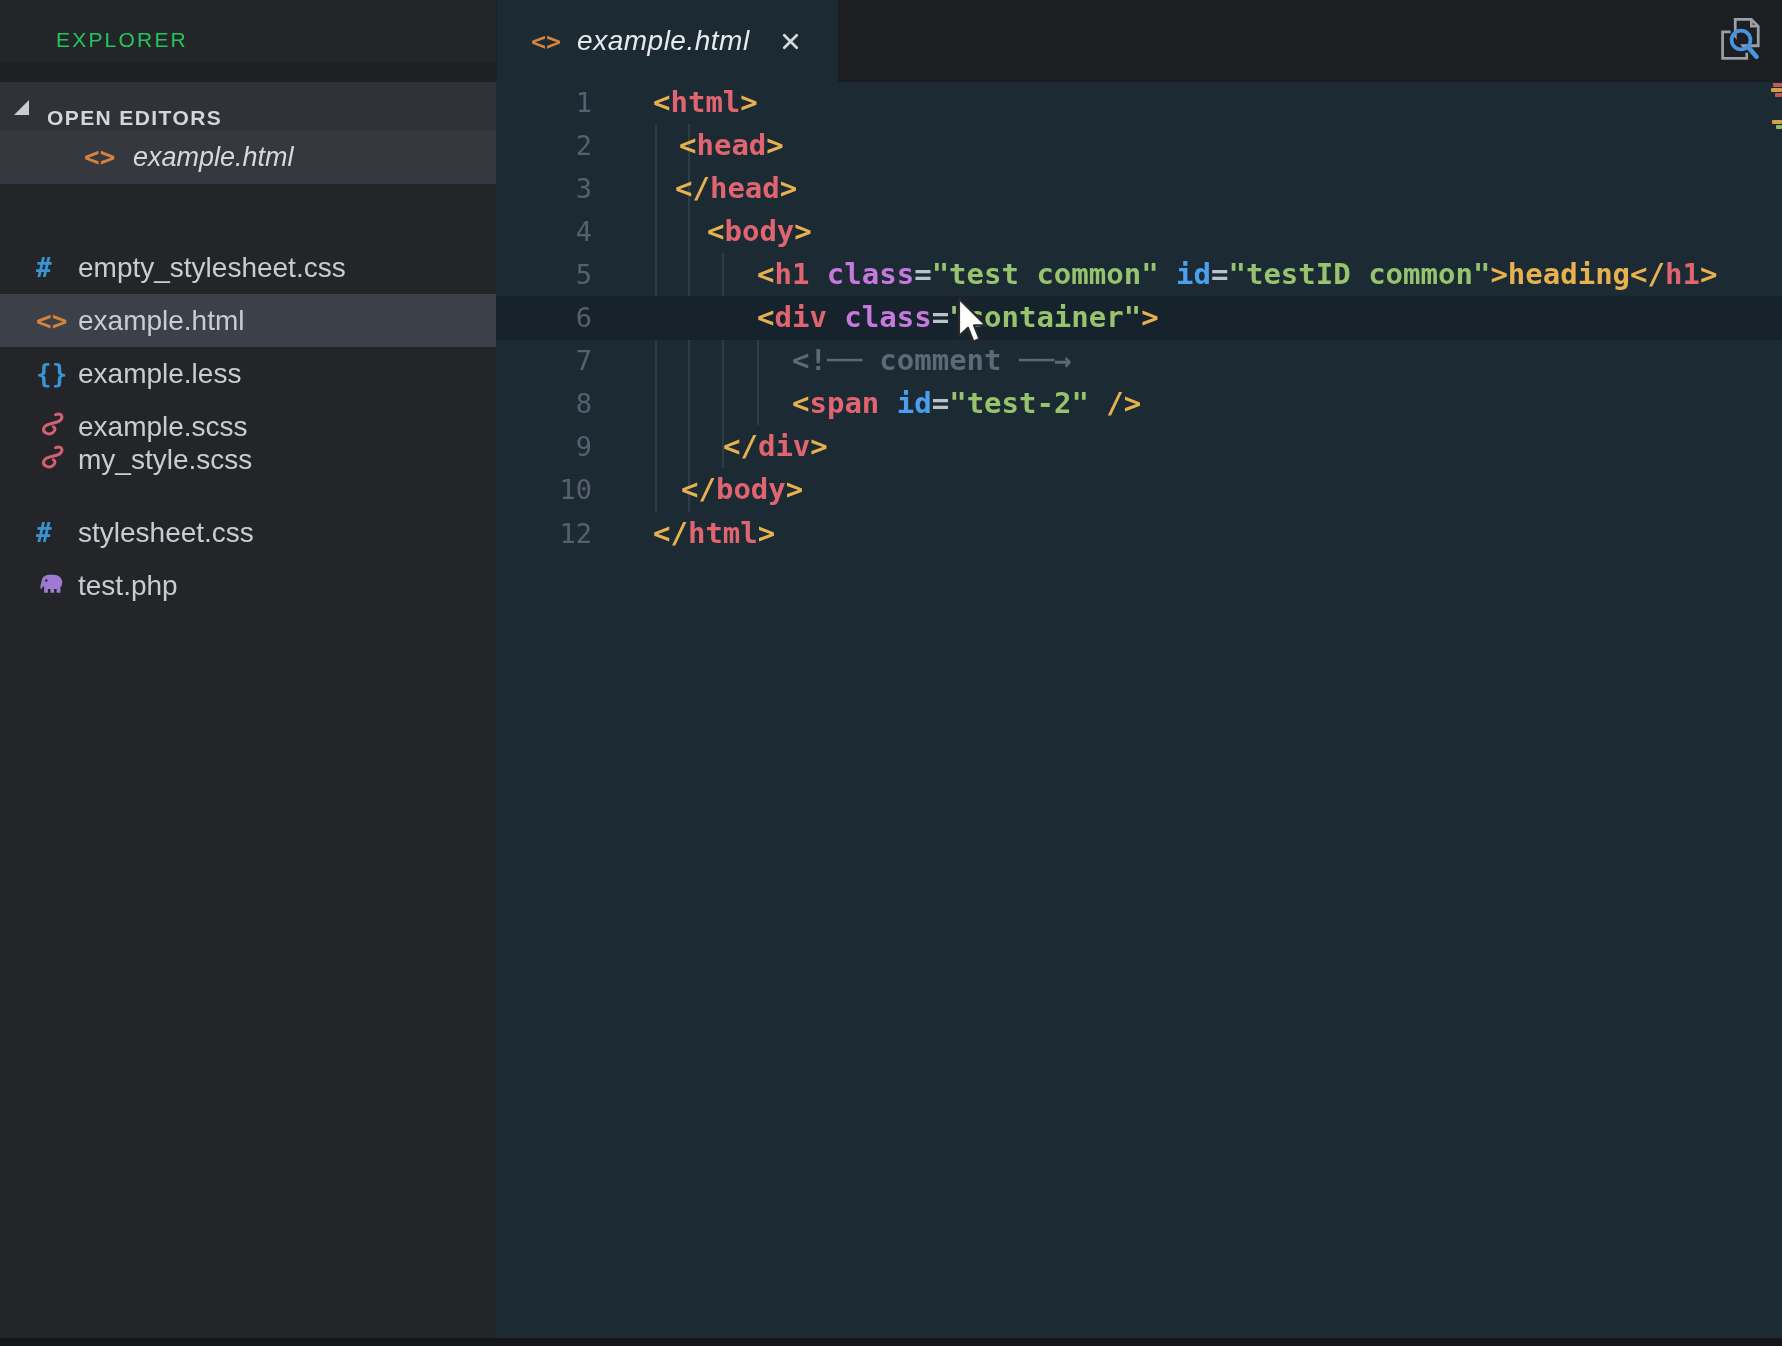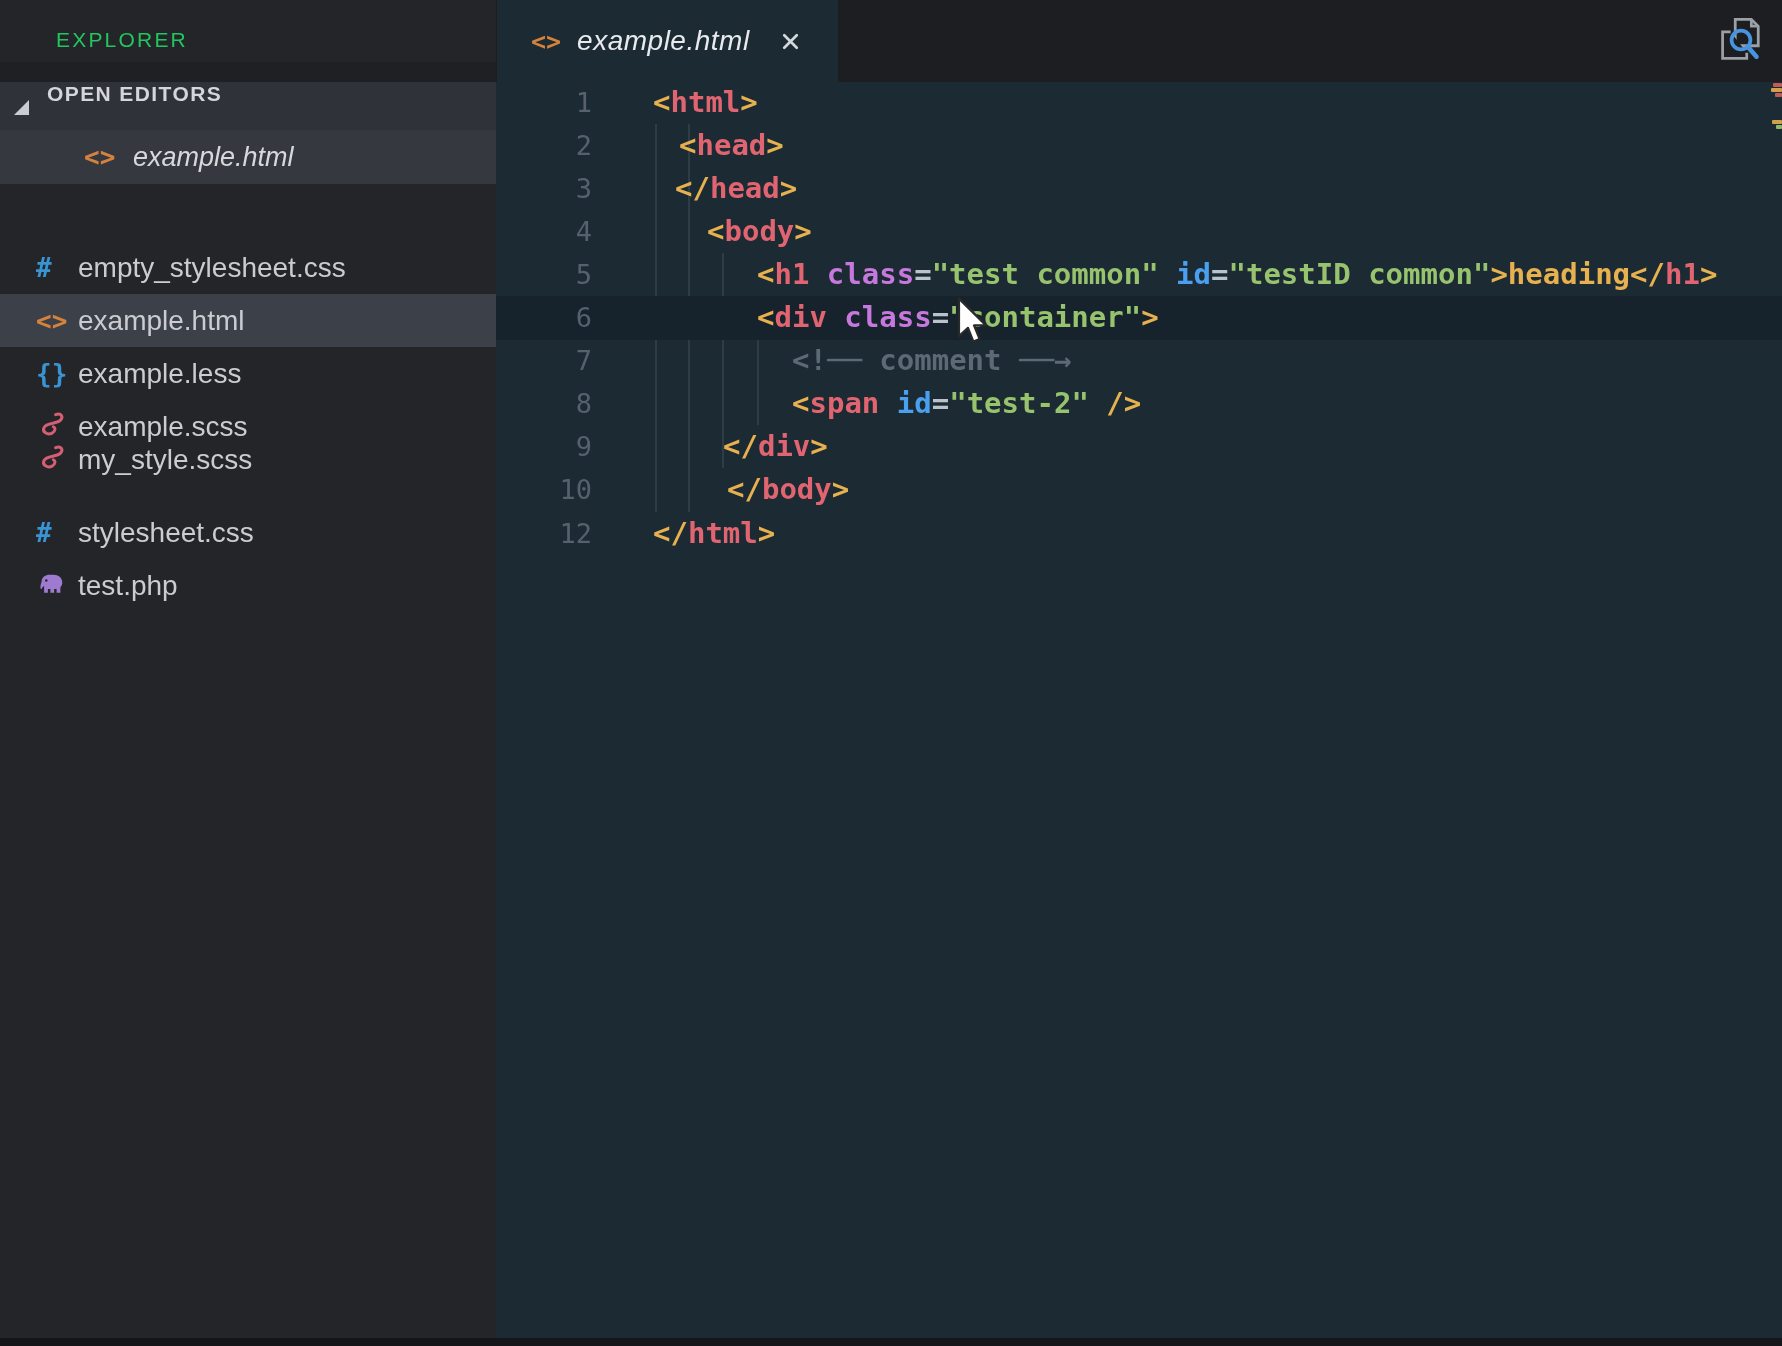--- a/index.html
+++ b/index.html
@@ -13,21 +13,21 @@
   html,body{width:1782px;height:1346px;overflow:hidden;background:var(--editor-bg);
     font-family:"Liberation Sans",sans-serif;}
   #stage{position:absolute;left:0;top:0;width:1782px;height:1346px;}
 
   
   .sidebar{position:absolute;left:0;top:0;width:496px;height:1346px;background:var(--sidebar-bg);}
   .explorer-title{position:absolute;left:56px;top:28px;font-size:21px;letter-spacing:2.2px;
     color:#22c55e;}
   .sidebar-gap{position:absolute;left:0;top:62px;width:100%;height:20px;background:#1e2024;}
   .section-header{position:absolute;left:0;width:100%;background:var(--header-bg);
-    display:flex;align-items:flex-start;}
+    display:flex;align-items:flex-end;}
   .section-header .label{font-size:21px;font-weight:bold;letter-spacing:1.4px;color:#d3d6db;
     margin-left:47px;}
   .twisty{position:absolute;left:14px;width:0;height:0;
     border-left:15px solid transparent;border-bottom:15px solid #c9cdd3;}
   .hdr-open{top:82px;height:48px;}
   .hdr-files{top:190px;height:43px;}
   .side-row{position:absolute;left:0;width:100%;display:flex;align-items:center;}
   .side-row .glyph{position:absolute;font-family:"DejaVu Sans Mono",monospace;font-weight:bold;
     font-size:26px;line-height:1;}
   .side-row .svgicon{position:absolute;}
@@ -187,21 +187,21 @@
         <div class="code-row" style="top: 300px;">
           <span class="ln">8</span>
           <span class="code" style="margin-left: 139px;"><span class="tk-p">&lt;</span><span class="tk-tag">span</span><span class="tk-plain"> </span><span class="tk-attr2">id</span><span class="tk-eq">=</span><span class="tk-str">"test-2"</span><span class="tk-plain"> </span><span class="tk-p">/&gt;</span></span>
         </div>
         <div class="code-row" style="top: 343px;">
           <span class="ln">9</span>
           <span class="code" style="margin-left: 70px;"><span class="tk-p">&lt;/</span><span class="tk-tag">div</span><span class="tk-p">&gt;</span></span>
         </div>
         <div class="code-row" style="top: 386px;">
           <span class="ln">10</span>
-          <span class="code" style="margin-left: 74px;"><span class="tk-p">&lt;/</span><span class="tk-tag">body</span><span class="tk-p">&gt;</span></span>
+          <span class="code" style="margin-left: 28px;"><span class="tk-p">&lt;/</span><span class="tk-tag">body</span><span class="tk-p">&gt;</span></span>
         </div>
         <div class="code-row" style="top: 430px;">
           <span class="ln">12</span>
           <span class="code" style="margin-left: 0px;"><span class="tk-p">&lt;/</span><span class="tk-tag">html</span><span class="tk-p">&gt;</span></span>
         </div>
       </div>
     <div id="minimap">
         <div class="mini-mark" style="right: 0px; top: 1px; width: 9px; background: rgb(194, 90, 90);"></div>
         <div class="mini-mark" style="right: 0px; top: 6px; width: 11px; background: rgb(208, 160, 74);"></div>
         <div class="mini-mark" style="right: 0px; top: 11px; width: 7px; background: rgb(194, 90, 90);"></div>

